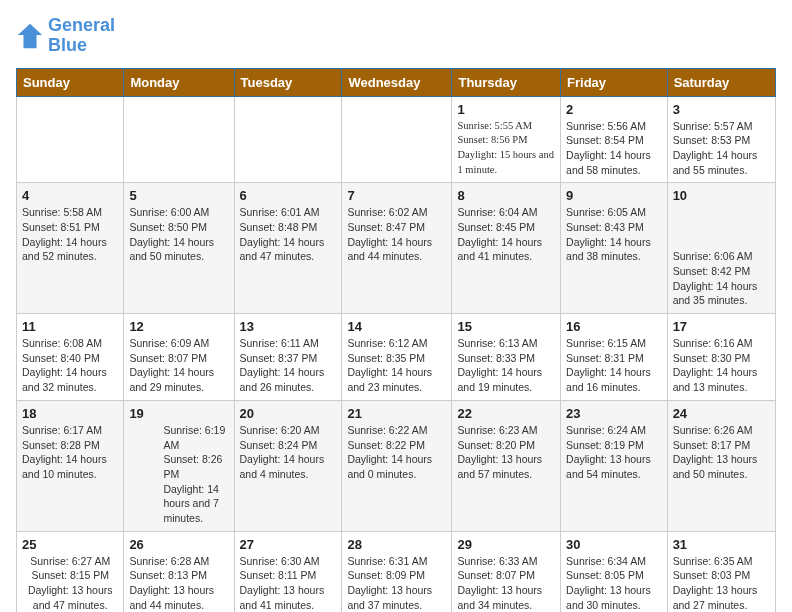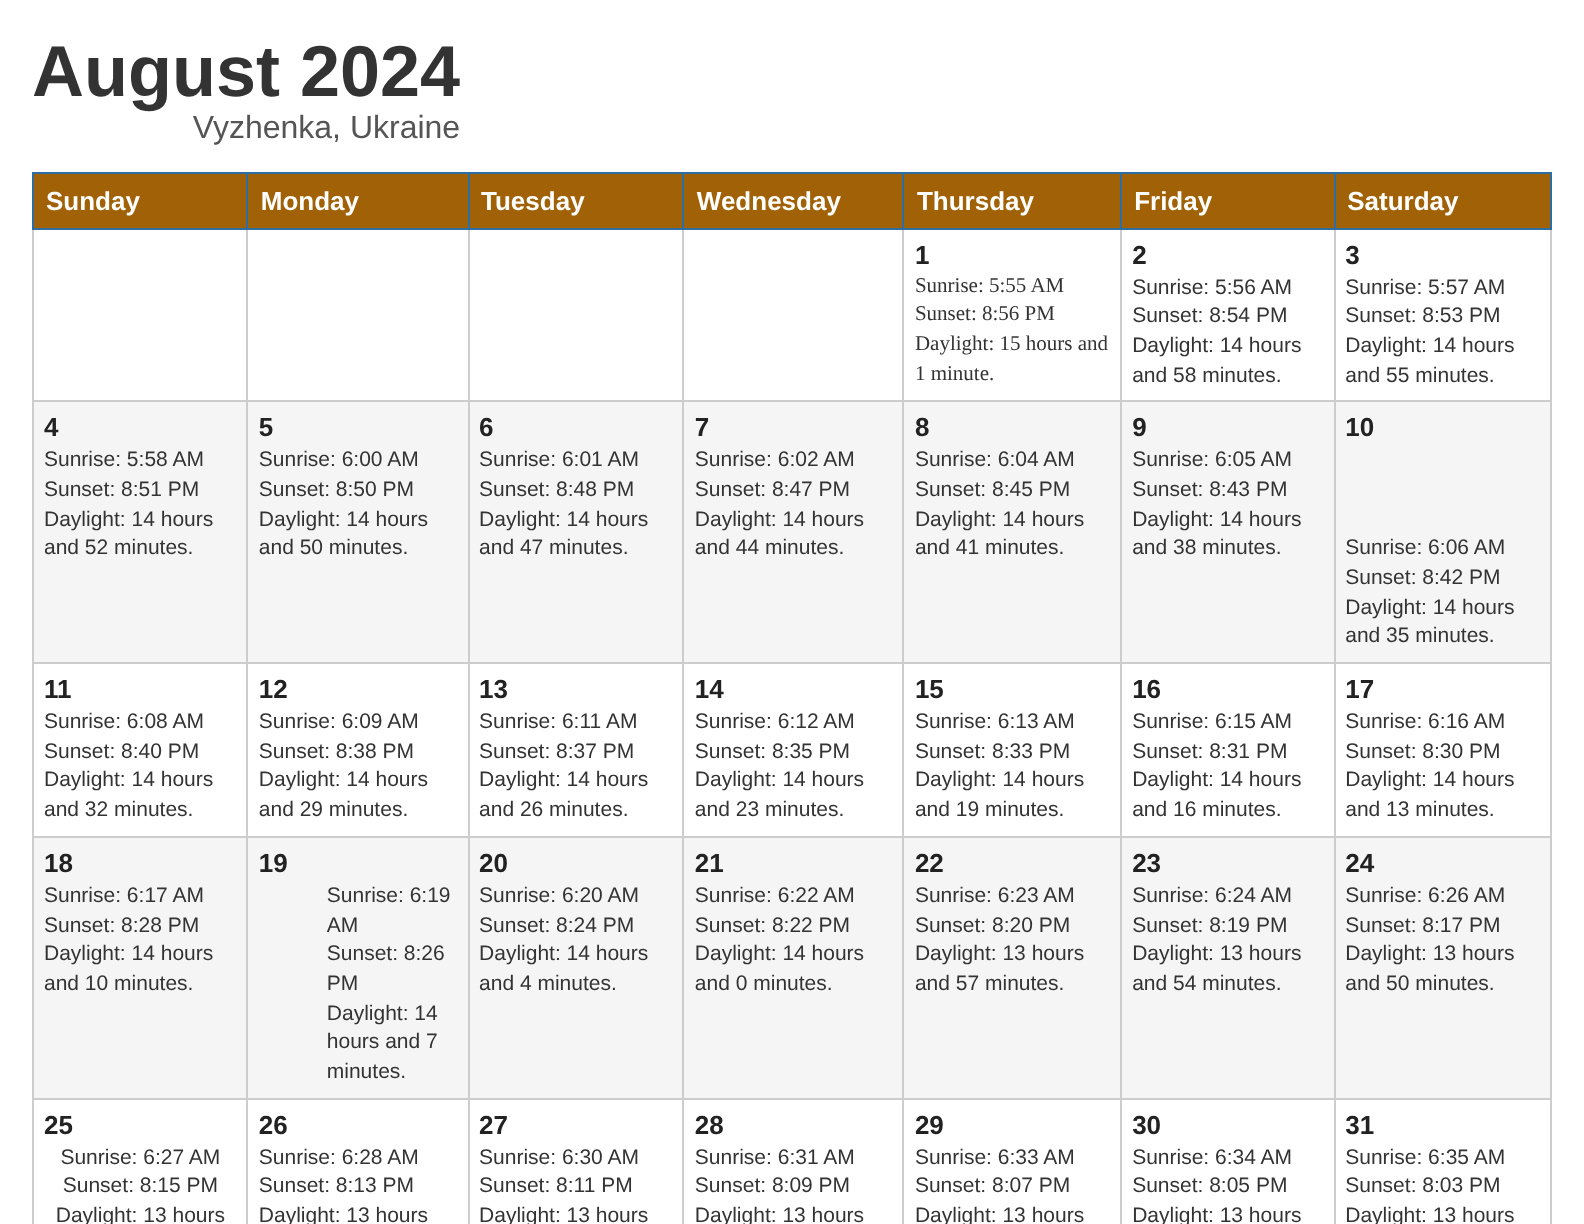--- a/index.html
+++ b/index.html
@@ -99,23 +99,28 @@
       width: 18px;
       height: 12px;
       background: #3b82c4;
       display: inline-block;
     }
   </style>
 </head>
 <body>
 
 <div class="header">
-  <div class="title-block">
-    <div class="main-title">August 2024</div>
-    <div class="subtitle">Vyzhenka, Ukraine</div>
+  <div class="logo">
+    <svg class="logo-icon" viewBox="0 0 30 30">
+      <polygon points="15,2 28,14 22,14 22,28 8,28 8,14 2,14" fill="#4a90d9"></polygon>
+    </svg>
+    <div class="logo-text">
+      <div><span>General</span></div>
+      <div style="color:#4a90d9;">Blue</div>
+    </div>
   </div>
 </div>
 
 <table>
   <thead>
     <tr id="header-row">
         <th>Sunday</th>
         <th>Monday</th>
         <th>Tuesday</th>
         <th>Wednesday</th>
@@ -196,21 +201,21 @@
       <tr>
         <td>
           <span class="day-num">11</span>
           <div class="day-info" style="white-space: pre-line;">Sunrise: 6:08 AM
 Sunset: 8:40 PM
 Daylight: 14 hours and 32 minutes.</div>
         </td>
         <td>
           <span class="day-num">12</span>
           <div class="day-info" style="white-space: pre-line;">Sunrise: 6:09 AM
-Sunset: 8:38 PM
+Sunset: 8:07 PM
 Daylight: 14 hours and 29 minutes.</div>
         </td>
         <td>
           <span class="day-num">13</span>
           <div class="day-info" style="white-space: pre-line;">Sunrise: 6:11 AM
 Sunset: 8:37 PM
 Daylight: 14 hours and 26 minutes.</div>
         </td>
         <td>
           <span class="day-num">14</span>

